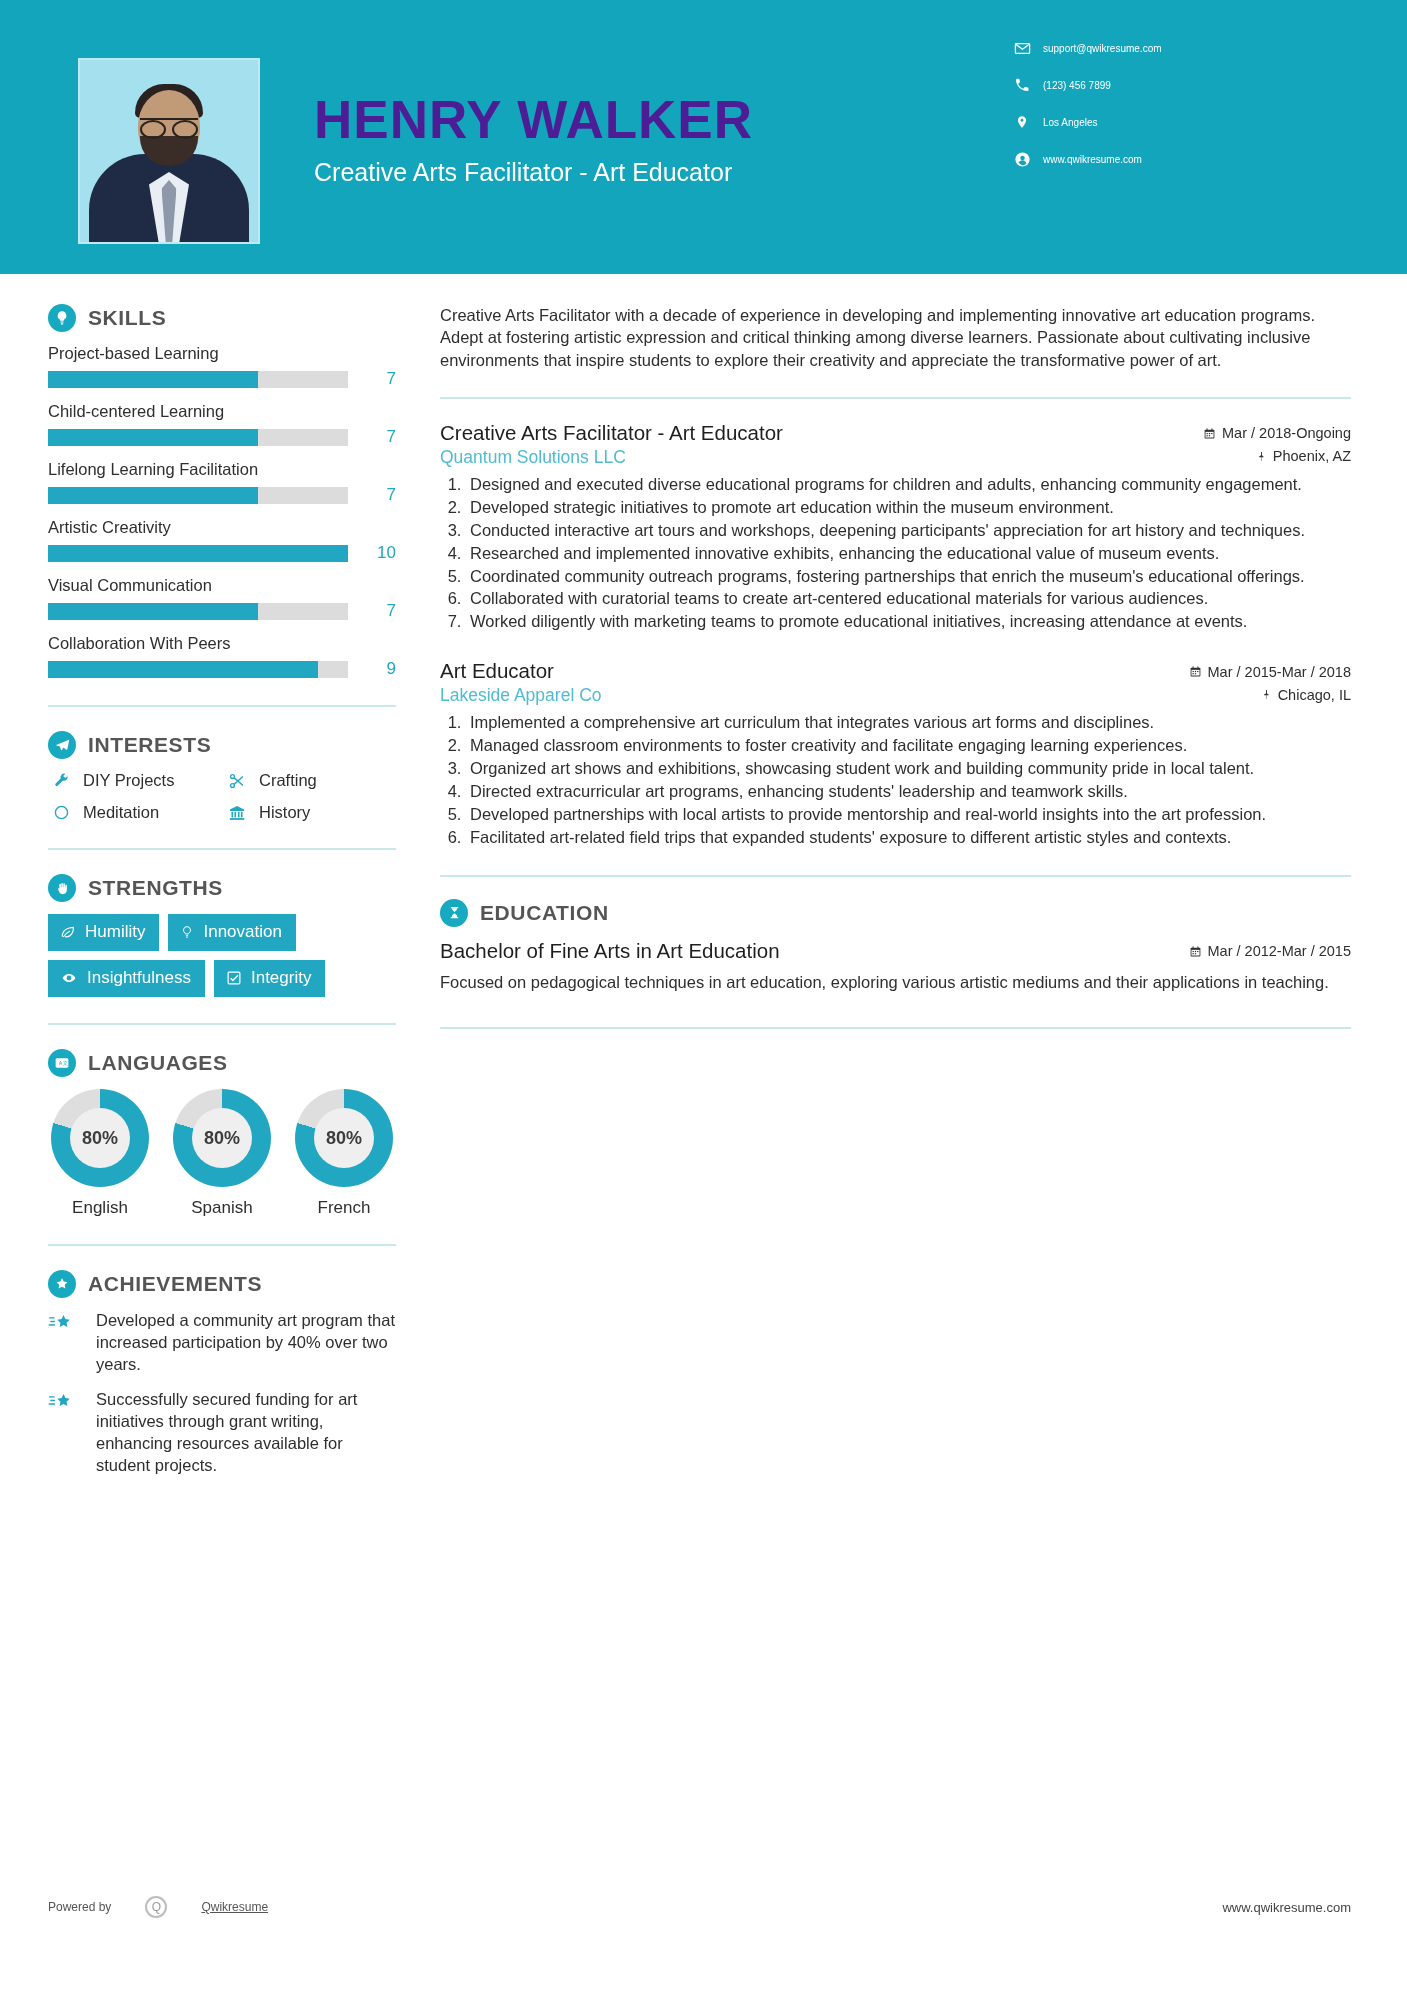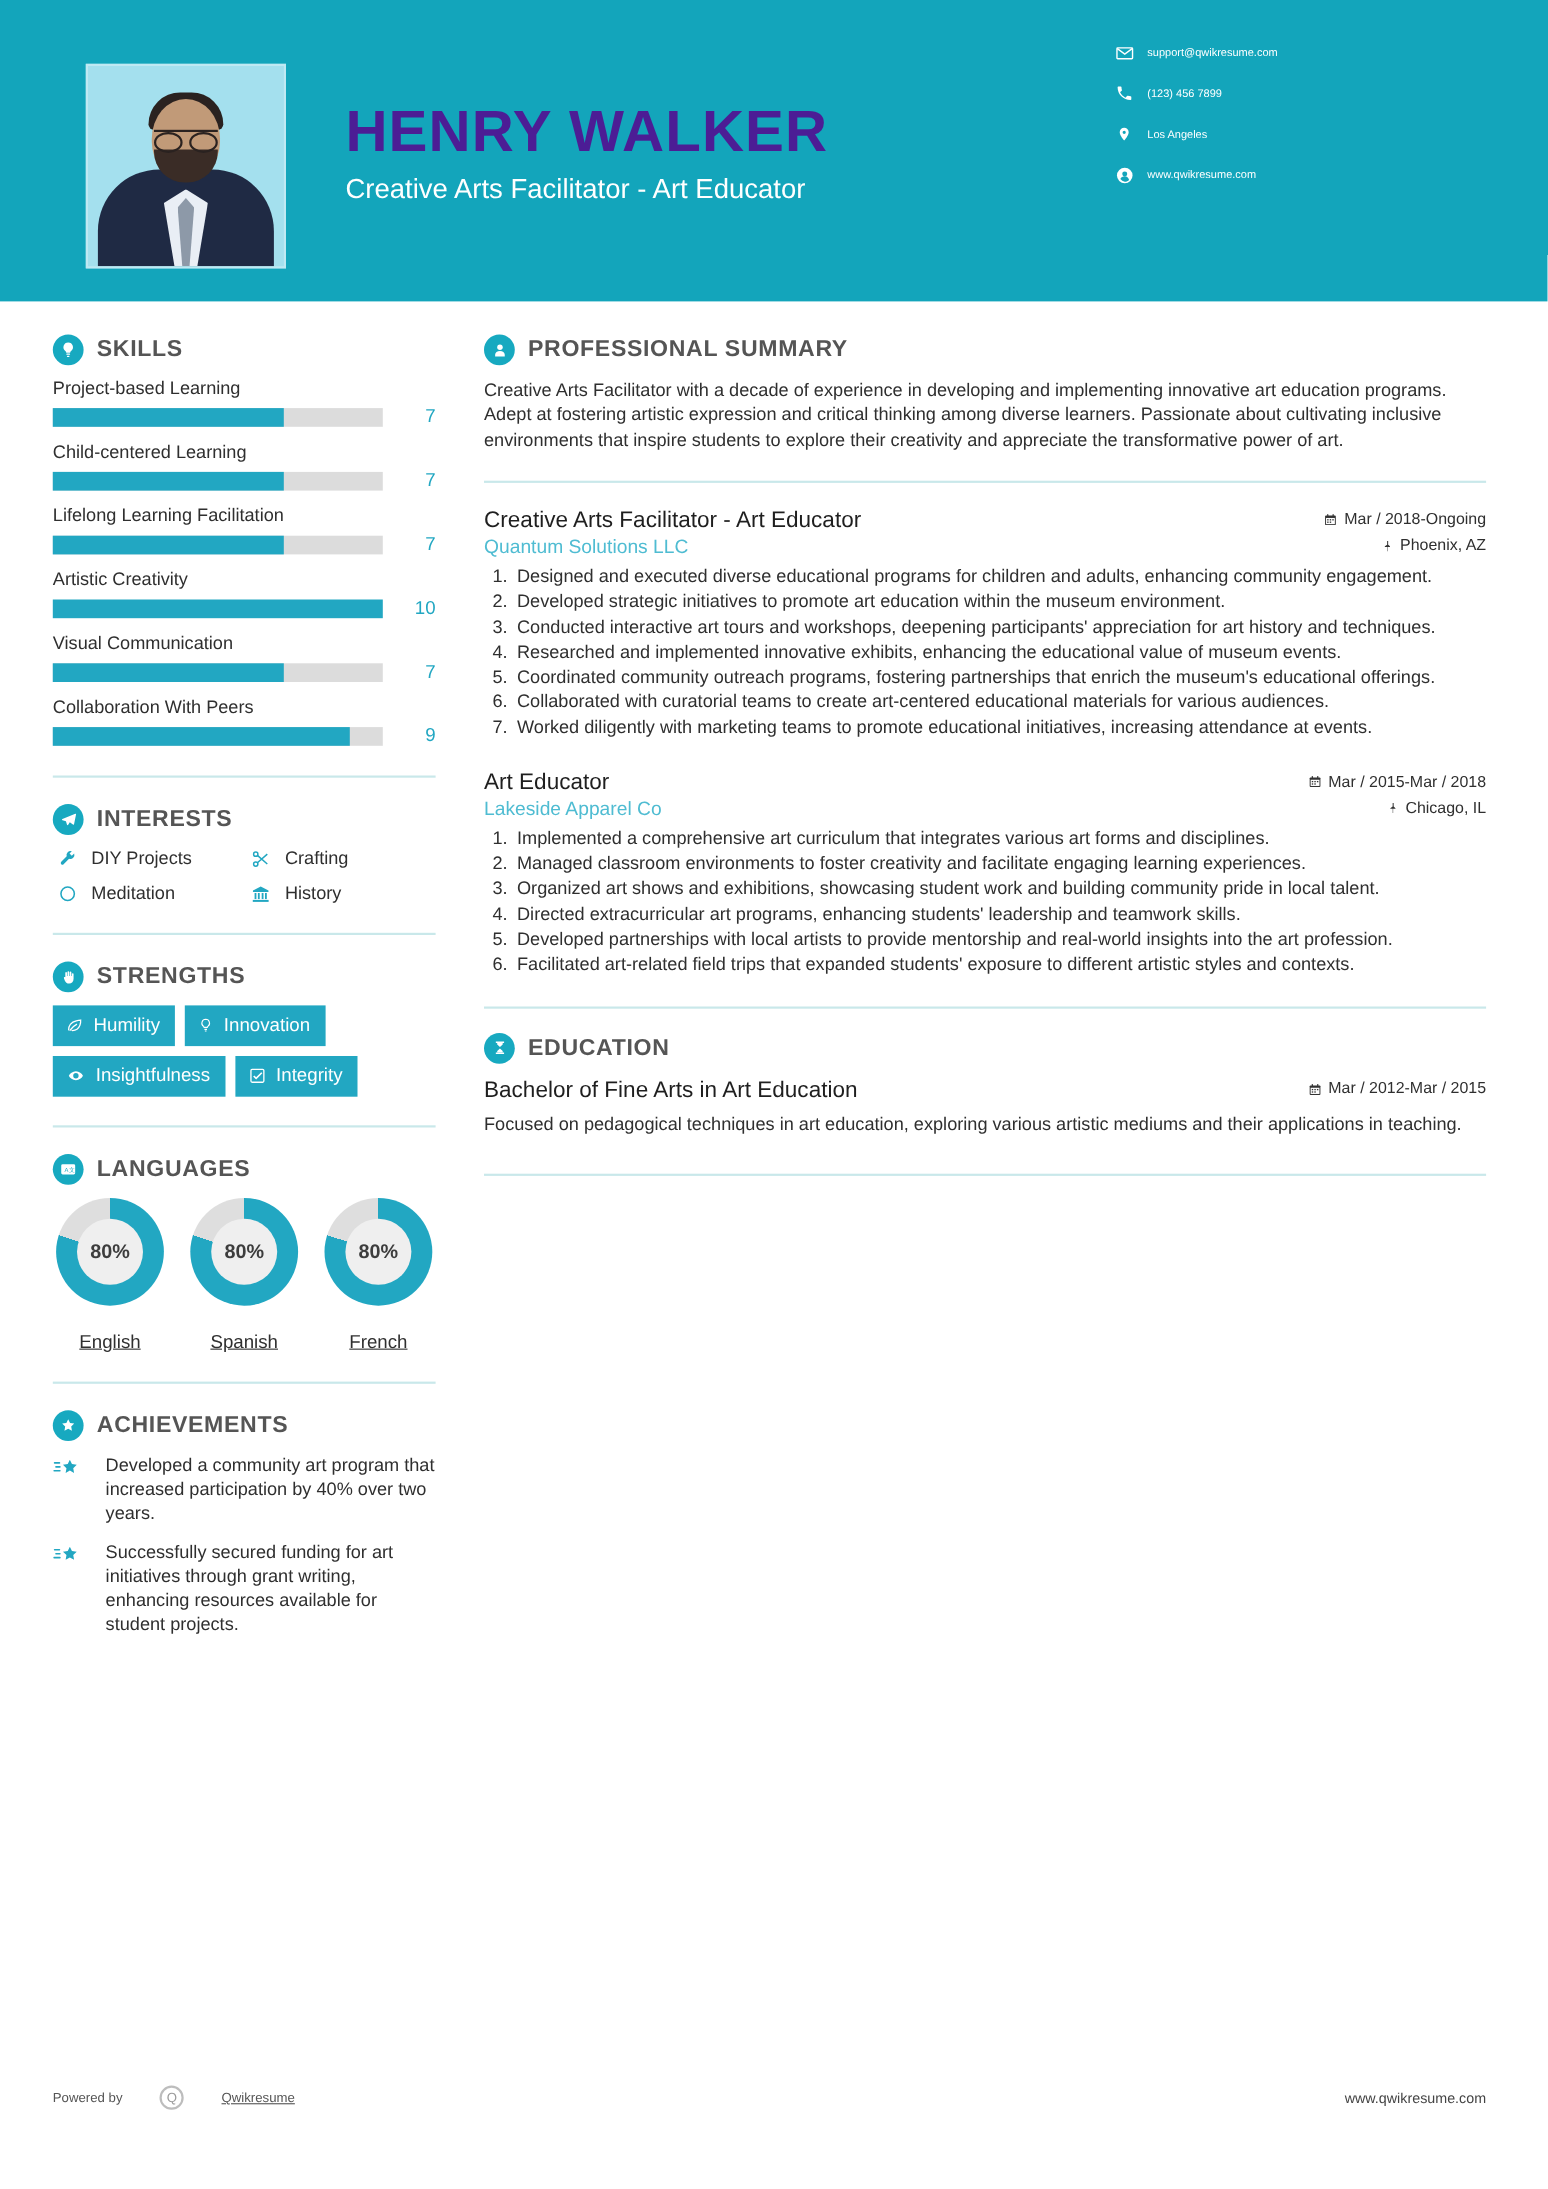--- a/index.html
+++ b/index.html
@@ -194,21 +194,21 @@
     position: relative;
     display: flex; align-items: center; justify-content: center;
   }
   .donut-hole {
     width: 60px; height: 60px; border-radius: 50%;
     background: #efefef;
     display: flex; align-items: center; justify-content: center;
     font-size: 18px; font-weight: 700; color: #3d3d3d;
     position: relative; z-index: 2;
   }
-  .lang-label { font-size: 17px; color: #2f2f2f; margin-top: 23px; text-decoration: underline; }
+  .lang-label { font-size: 17px; color: #2f2f2f; margin-top: 11px; }
 
   
   .ach-item { display: flex; margin-bottom: 14px; gap: 14px; }
   .ach-ico { width: 34px; flex: 0 0 34px; padding-top: 3px; }
   .ach-text { font-size: 16.5px; line-height: 1.32; color: #2f2f2f; }
 
   
   .para { font-size: 16.5px; line-height: 1.35; color: #2f2f2f; }
   .main-divider { height: 2px; background: #c9e8ea; margin: 26px 0 22px 0; }
 
@@ -552,29 +552,20 @@
             </div>
           </div>
       </div>
 
     </div>
   </div>
 
   <div class="main">
 
     <div>
-      <div class="sec-head">
-        <span class="sec-badge">
-          <svg width="15" height="15" viewBox="0 0 24 24" fill="#fff">
-            <circle cx="12" cy="7.5" r="4"></circle>
-            <path d="M12 13c-4 0-7 2.4-7 5.4V21h14v-2.6c0-3-3-5.4-7-5.4z"></path>
-          </svg>
-        </span>
-        <span class="sec-title">PROFESSIONAL SUMMARY</span>
-      </div>
       <p class="para">Creative Arts Facilitator with a decade of experience in developing and implementing innovative art education programs. Adept at fostering artistic expression and critical thinking among diverse learners. Passionate about cultivating inclusive environments that inspire students to explore their creativity and appreciate the transformative power of art.</p>
     </div>
 
     <div class="main-divider"></div>
 
     <div>
       <div id="jobs-list">
           <div class="job">
             <div class="job-head">
               <div class="job-role">Creative Arts Facilitator - Art Educator</div>

